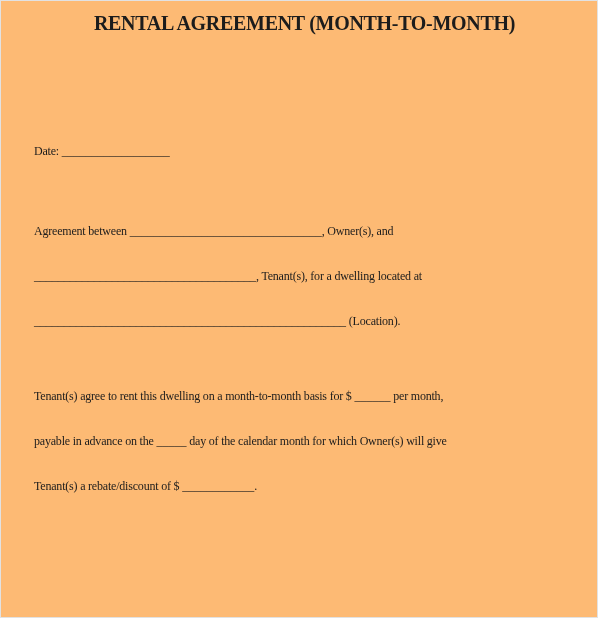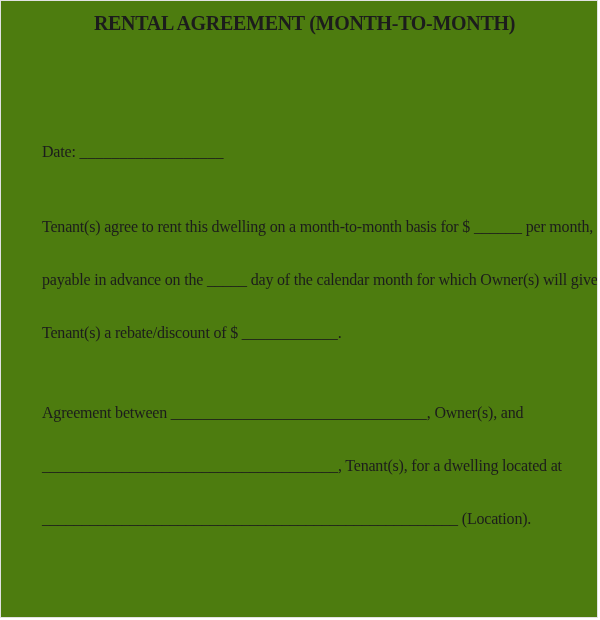--- a/index.html
+++ b/index.html
@@ -4,43 +4,43 @@
 <style>
   html, body {
     margin: 0;
     padding: 0;
     background: #ffffff;
   }
   .page {
     position: relative;
     width: 598px;
     height: 618px;
-    background: #4d7c0f;
+    background: #fdba74;
     border: 1px solid #e2e2e2;
     box-sizing: border-box;
     font-family: "Liberation Serif", "DejaVu Serif", serif;
     color: #1c1c1c;
     overflow: hidden;
   }
   .content {
     padding: 0 22px 0 33px;
   }
   .doc-title {
     margin-top: 8px;
     text-align: center;
     font-size: 20px;
     font-weight: bold;
     letter-spacing: -0.3px;
     line-height: 28px;
   }
   .line, .para p {
-    font-size: 16px;
+    font-size: 12px;
     letter-spacing: -0.2px;
     line-height: 45px;
-    margin: 8px;
+    margin: 0;
     white-space: nowrap;
   }
   .date-line {
     margin-top: 92px;
   }
   .para-agreement {
     margin-top: 35px;
   }
   .para-terms {
     margin-top: 30px;
@@ -55,27 +55,27 @@
 </head>
 <body>
 
 <div class="page">
   <div class="content">
 
     <div class="doc-title">RENTAL AGREEMENT (MONTH-TO-MONTH)</div>
 
     <p class="line date-line"><span>Date: </span><span class="blank">__________________</span></p>
 
+    <div class="para para-agreement">
+      <p><span>Agreement between </span><span class="blank">________________________________</span><span>, Owner(s), and</span></p>
+      <p><span class="blank">_____________________________________</span><span>, Tenant(s), for a dwelling located at</span></p>
+      <p><span class="blank">____________________________________________________</span><span> (Location).</span></p>
+    </div>
+
     <div class="para para-terms">
       <p><span>Tenant(s) agree to rent this dwelling on a month-to-month basis for $ </span><span class="blank">______</span><span> per month,</span></p>
       <p><span>payable in advance on the </span><span class="blank">_____</span><span> day of the calendar month for which Owner(s) will give</span></p>
       <p><span>Tenant(s) a rebate/discount of $ </span><span class="blank">____________</span><span>.</span></p>
-    </div>
-
-    <div class="para para-agreement">
-      <p><span>Agreement between </span><span class="blank">________________________________</span><span>, Owner(s), and</span></p>
-      <p><span class="blank">_____________________________________</span><span>, Tenant(s), for a dwelling located at</span></p>
-      <p><span class="blank">____________________________________________________</span><span> (Location).</span></p>
     </div>
 
 
   </div>
 </div>
 
 </body></html>

